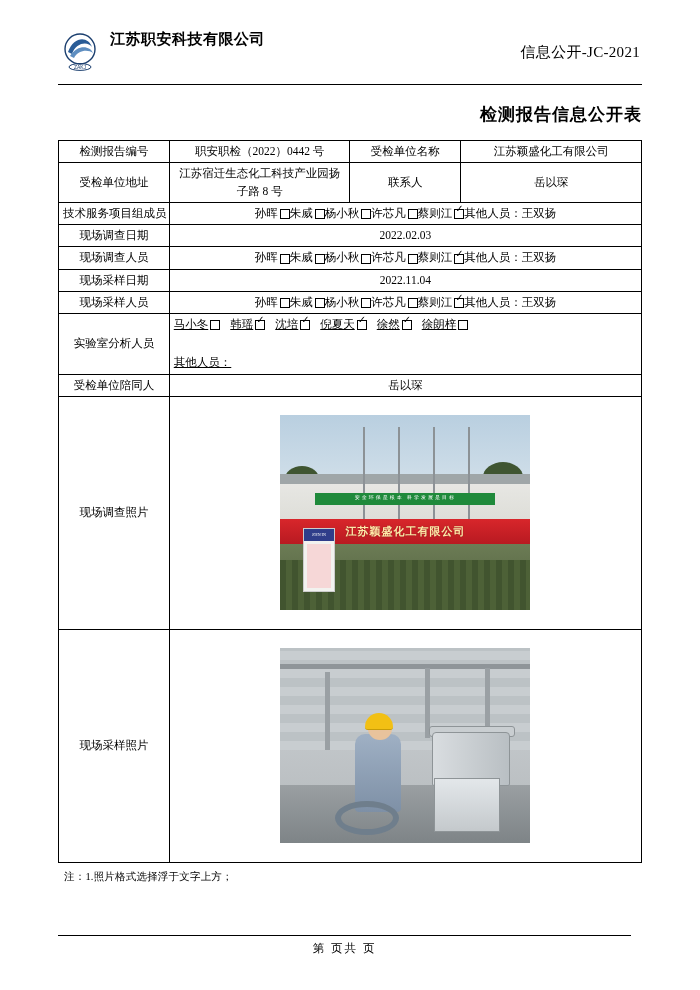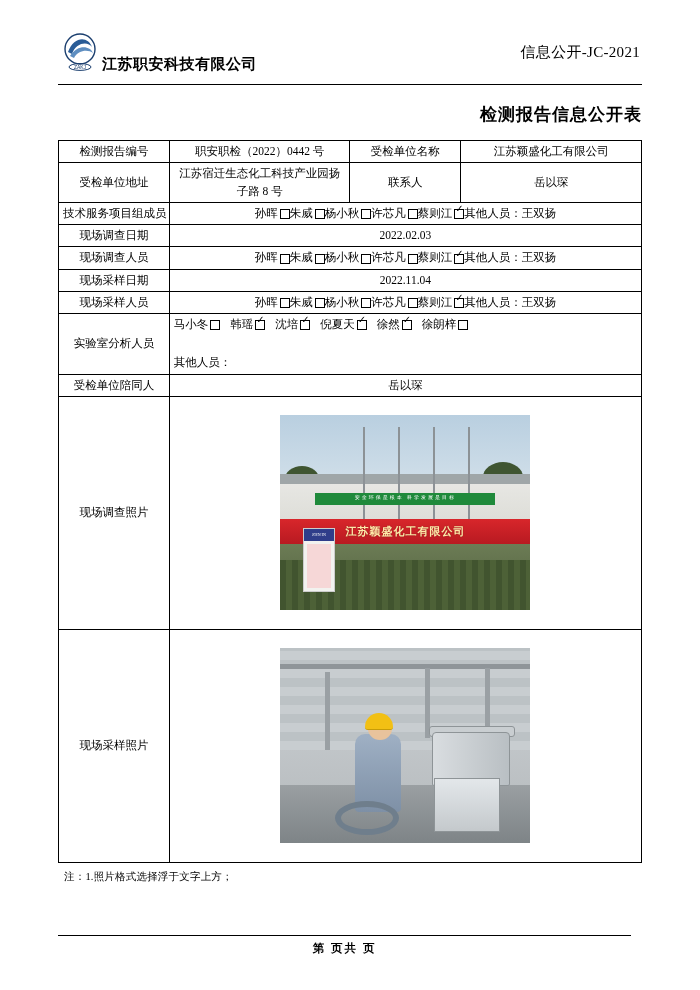--- a/index.html
+++ b/index.html
@@ -26,22 +26,22 @@
   .header {
     display: flex;
     align-items: center;
     justify-content: space-between;
     padding-bottom: 6px;
     border-bottom: 1.6px solid #000;
     height: 52px;
   }
   .header-left {
     display: flex;
-    align-items: flex-end;
-    gap: 0;
+    align-items: flex-start;
+    gap: 8px;
   }
   .logo {
     width: 44px;
     height: 44px;
     position: relative;
     flex: 0 0 auto;
   }
   .logo svg { display: block; }
   .company-name {
     font-size: 15px;
@@ -107,20 +107,21 @@
     position: absolute;
     left: 0px;
     top: -6px;
     font-size: 10px;
     line-height: 10px;
     color: #000;
   }
   .lab-row-inner {
     text-align: left;
     padding-left: 8px;
+    text-decoration: underline;
   }
   .lab-line {
     display: flex;
     flex-wrap: wrap;
     gap: 2px 10px;
     align-items: center;
   }
   .lab-line2 {
     margin-top: 21px;
   }
@@ -261,21 +262,20 @@
     margin-top: 7px;
     padding-left: 6px;
     letter-spacing: 0.2px;
   }
   
   .footer {
     position: absolute;
     left: 58px;
     right: 69px;
     bottom: 34px;
-    font-weight: bold;
   }
   .footer-line {
     border-top: 1.4px solid #000;
     margin-bottom: 5px;
   }
   .footer-text {
     text-align: center;
     font-size: 11.5px;
     letter-spacing: 2px;
   }

